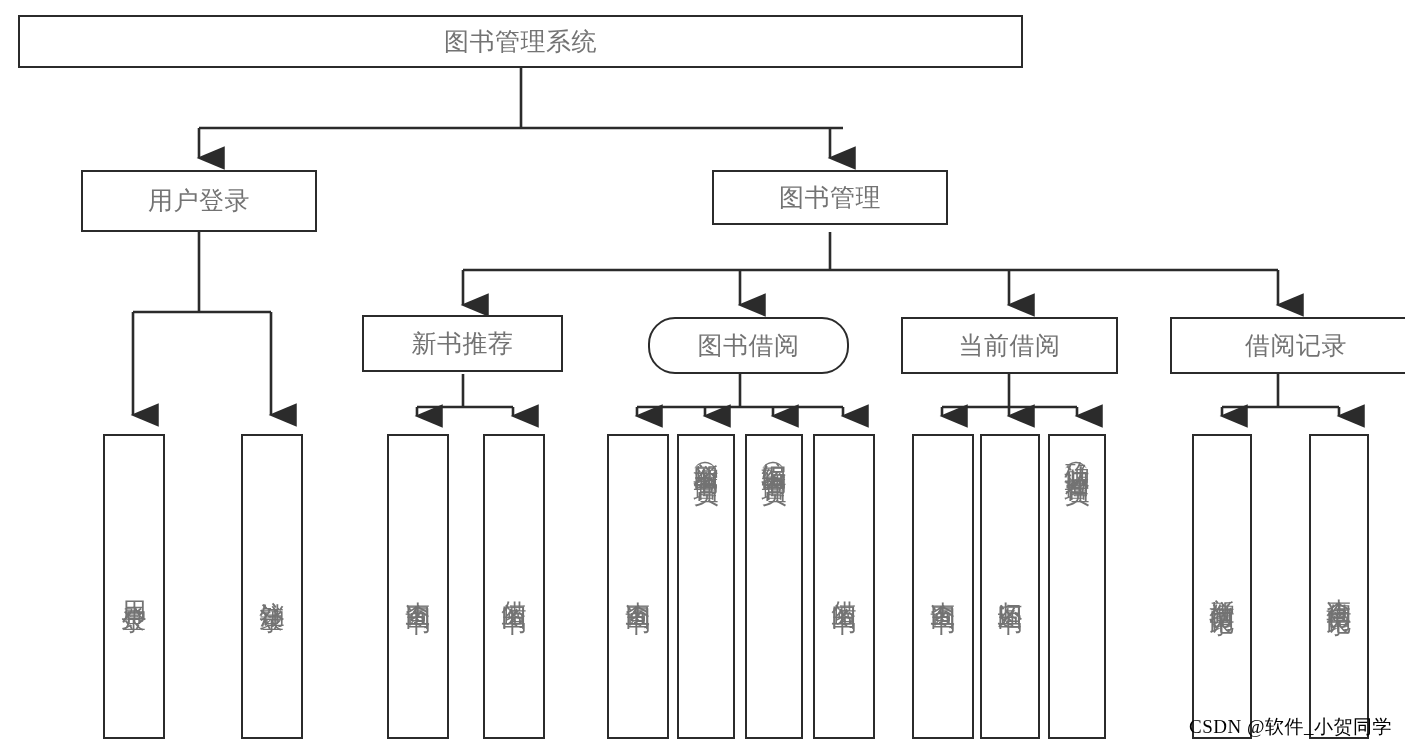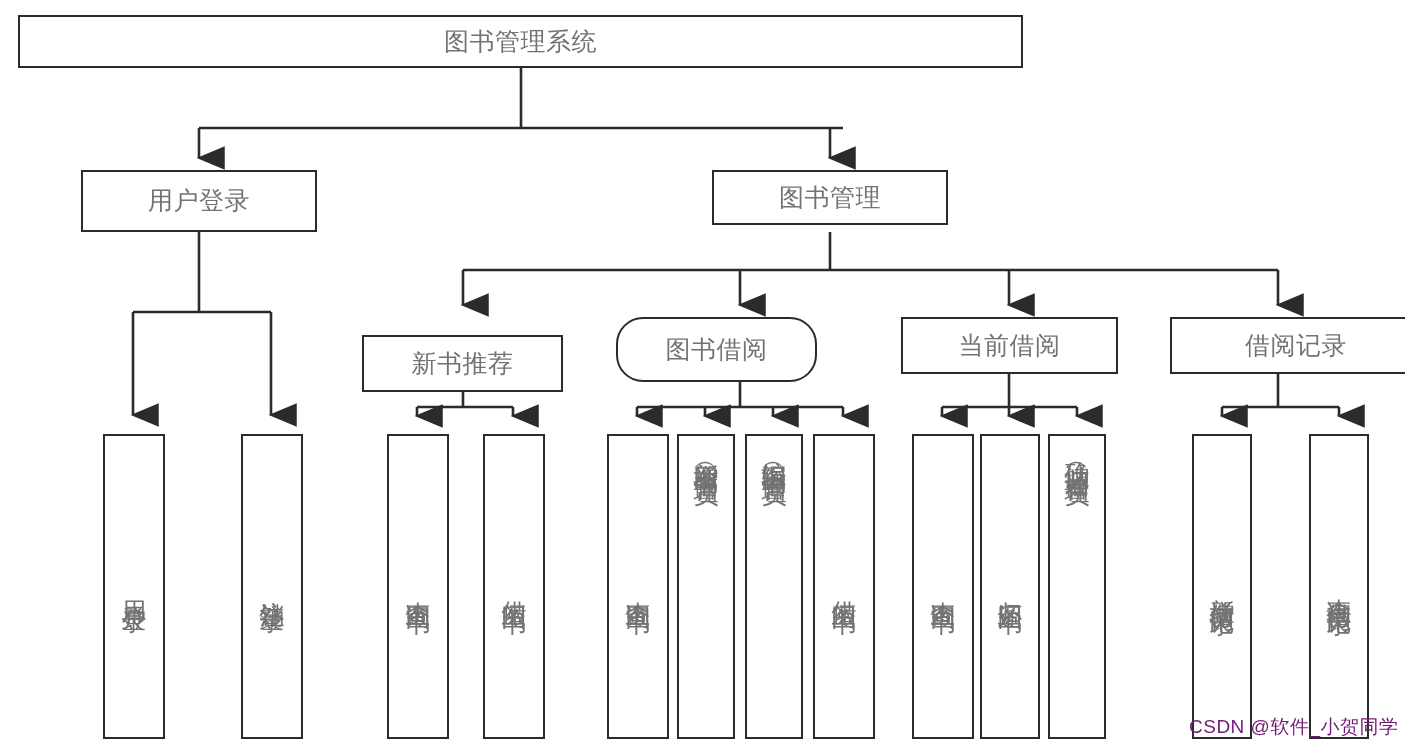--- a/index.html
+++ b/index.html
@@ -59,24 +59,24 @@
     letter-spacing: 3px;
     white-space: nowrap;
   }
   .node.vert.mid {
     align-items: center;
     padding-top: 0;
   }
   .watermark {
     position: absolute;
     font-size: 19px;
-    color: #701a75;
+    color: #000000;
     white-space: nowrap;
     letter-spacing: 0.5px;
-    font-family: Liberation Sans, sans-serif;
+    font-family: Liberation Serif, serif;
   }
 </style>
 </head>
 <body>
 
 <div id="canvas">
 
   <svg class="wires" viewBox="0 0 1405 747">
     <defs>
       <marker id="arrow" viewBox="0 0 10 12" refX="5" refY="11" markerWidth="9" markerHeight="11" orient="auto-start-reverse">
@@ -131,24 +131,24 @@
     <span class="label">图书管理系统</span>
   </div>
 
   <div class="node horiz" style="left:81px; top:170px; width:236px; height:62px;">
     <span class="label">用户登录</span>
   </div>
   <div class="node horiz" style="left:712px; top:170px; width:236px; height:55px;">
     <span class="label">图书管理</span>
   </div>
 
-  <div class="node horiz" style="left:362px; top:335px; width:201px; height:57px;">
+  <div class="node horiz" style="left:362px; top:315px; width:201px; height:57px;">
     <span class="label">新书推荐</span>
   </div>
-  <div class="node horiz" style="left:616px; top:317px; width:201px; height:65px;border-radius:27px;">
+  <div class="node horiz" style="left:648px; top:317px; width:201px; height:57px;border-radius:27px;">
     <span class="label">图书借阅</span>
   </div>
   <div class="node horiz" style="left:901px; top:317px; width:217px; height:57px;">
     <span class="label">当前借阅</span>
   </div>
   <div class="node horiz" style="left:1170px; top:317px; width:252px; height:57px;">
     <span class="label">借阅记录</span>
   </div>
 
   <div class="node vert mid" style="left:103px; top:434px; width:62px; height:305px;">

